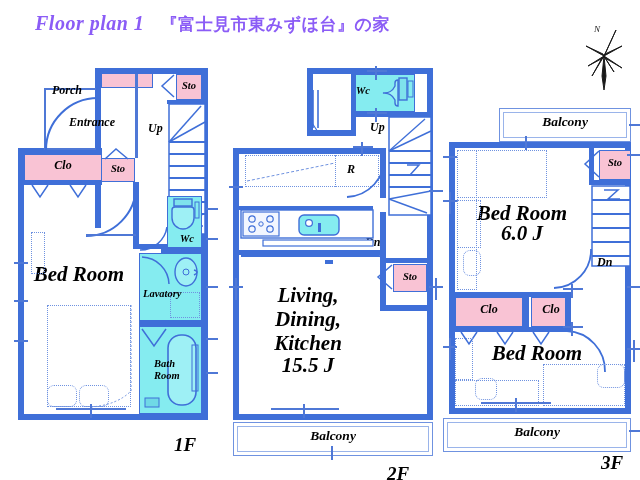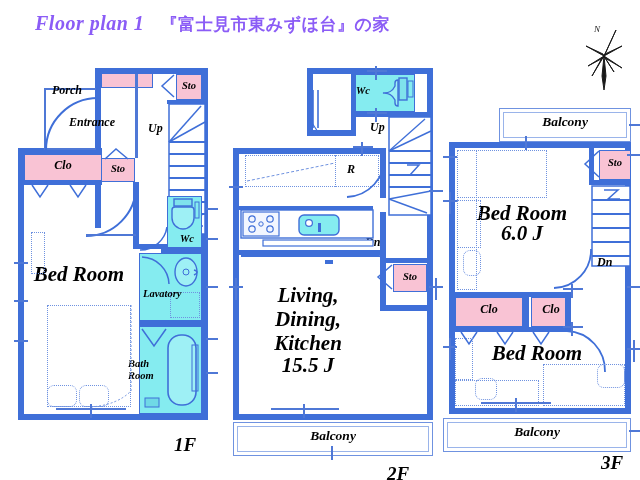--- a/index.html
+++ b/index.html
@@ -163,21 +163,21 @@
       <svg width="34" height="76">
         <rect x="2" y="2" width="28" height="70" rx="13" fill="#9ef0f5" stroke="#3f6fd8" stroke-width="1.6"></rect>
         <rect x="26" y="12" width="6" height="46" fill="none" stroke="#3f6fd8" stroke-width="1"></rect>
       </svg>
     </div>
     <div class="svgwrap" style="left:143px;top:396px;">
       <svg width="20" height="14">
           <rect x="2" y="2" width="14" height="9" fill="#6fd9e6" stroke="#3f6fd8" stroke-width="1"></rect>
         </svg>
     </div>
-    <div class="lbl sz11" style="left:128px;top:358px;">Bath<br>Room</div>
+    <div class="lbl sz11" style="left:154px;top:358px;">Bath<br>Room</div>
     <div class="svgwrap" style="left:141px;top:328px;">
       <svg width="26" height="22">
           <path d="M1 1 L13 18 L25 1" fill="none" stroke="#3f6fd8" stroke-width="1.5"></path>
         </svg>
     </div>
 
     <div class="lbl sz18 c" style="left:24px;top:263px;width:110px;">Bed Room</div>
 
     <div class="dot" style="left:31px;top:232px;width:14px;height:42px;"></div>
     <div class="dot" style="left:47px;top:305px;width:84px;height:102px;"></div>

